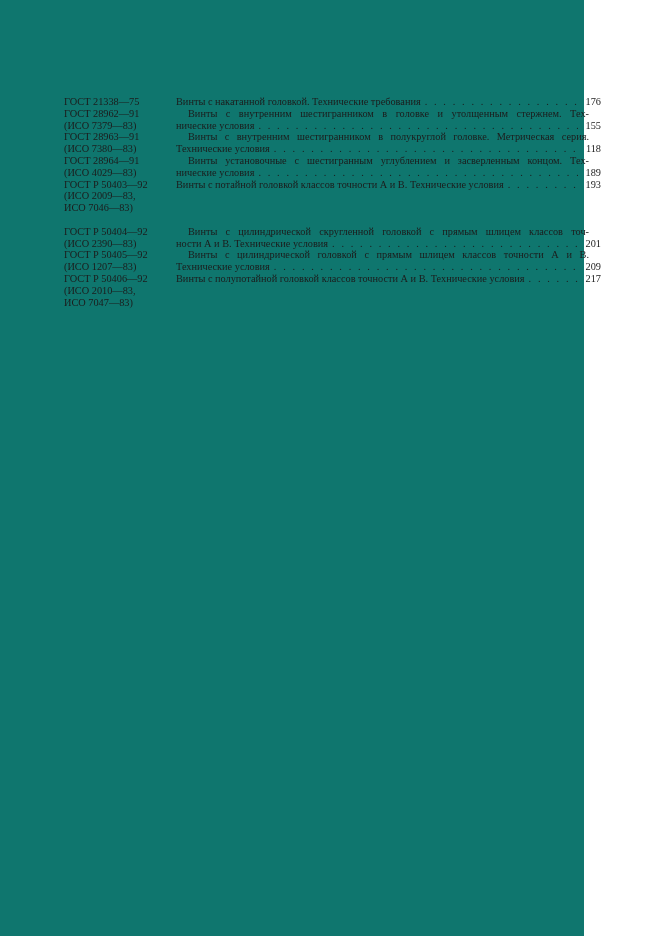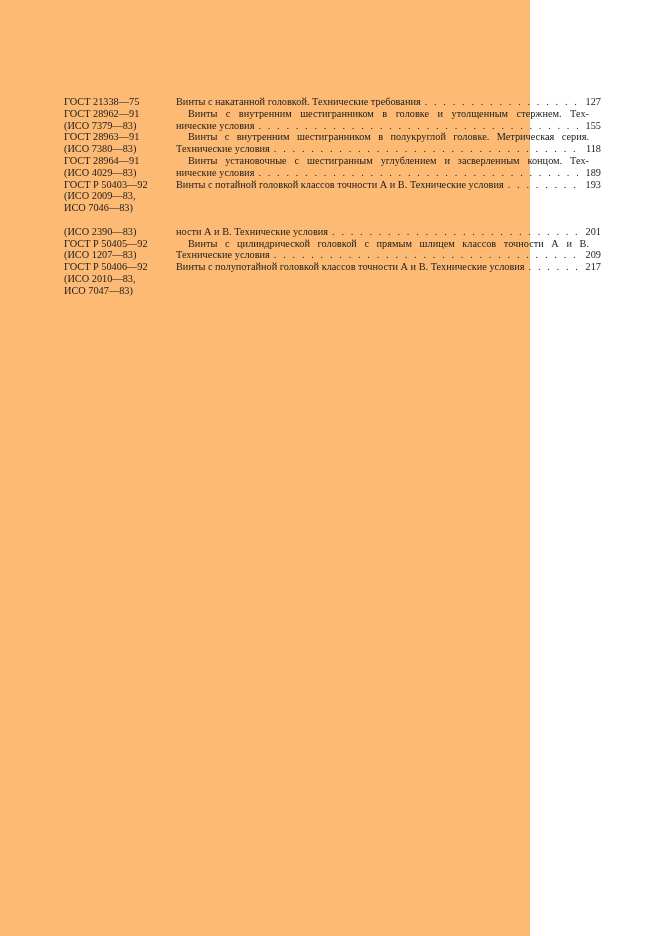--- a/index.html
+++ b/index.html
@@ -10,23 +10,23 @@
     width: 661px;
     height: 936px;
     background: #ffffff;
     overflow: hidden;
     font-family: "Liberation Serif", "DejaVu Serif", serif;
     color: #1c1c1c;
   }
   .page {
     position: absolute;
     left: 0; top: 0;
-    width: 530px;
+    width: 584px;
     height: 936px;
-    background: #fdba74;
+    background: #0f766e;
   }
   .toc {
     position: absolute;
     left: 64px;
     top: 96px;
     width: 537px;
     font-size: 10.3px;
     line-height: 11.8px;
   }
   .row {
@@ -75,21 +75,21 @@
 </head>
 <body>
 
 <div class="page">
   <div class="toc" id="toc">
       <div class="row">
         <div class="term">ГОСТ 21338—75</div>
         <div class="desc">
           <span class="text">Винты с накатанной головкой. Технические требования</span>
           <span class="leader">. . . . . . . . . . . . . . . . . . . . . . . . . . . . . . . . . . . . . . . . . . . . . . . . . . . . . . . . . . . . . . . . . . . . . . . . . . . . . . . . </span>
-          <span class="pagenum">127</span>
+          <span class="pagenum">176</span>
         </div>
       </div>
       <div class="row">
         <div class="term">ГОСТ 28962—91</div>
         <div class="desc justify">
           <span class="text">Винты с внутренним шестигранником в головке и утолщенным стержнем. Тех-</span>
         </div>
       </div>
       <div class="row">
         <div class="term">(ИСО 7379—83)</div>
@@ -141,20 +141,26 @@
           <span class="text"></span>
         </div>
       </div>
       <div class="row">
         <div class="term">ИСО 7046—83)</div>
         <div class="desc">
           <span class="text"></span>
         </div>
       </div>
       <div class="row"></div>
+      <div class="row">
+        <div class="term">ГОСТ Р 50404—92</div>
+        <div class="desc justify">
+          <span class="text">Винты с цилиндрической скругленной головкой с прямым шлицем классов точ-</span>
+        </div>
+      </div>
       <div class="row">
         <div class="term">(ИСО 2390—83)</div>
         <div class="desc">
           <span class="text">ности А и В. Технические условия</span>
           <span class="leader">. . . . . . . . . . . . . . . . . . . . . . . . . . . . . . . . . . . . . . . . . . . . . . . . . . . . . . . . . . . . . . . . . . . . . . . . . . . . . . . . </span>
           <span class="pagenum">201</span>
         </div>
       </div>
       <div class="row">
         <div class="term">ГОСТ Р 50405—92</div>

